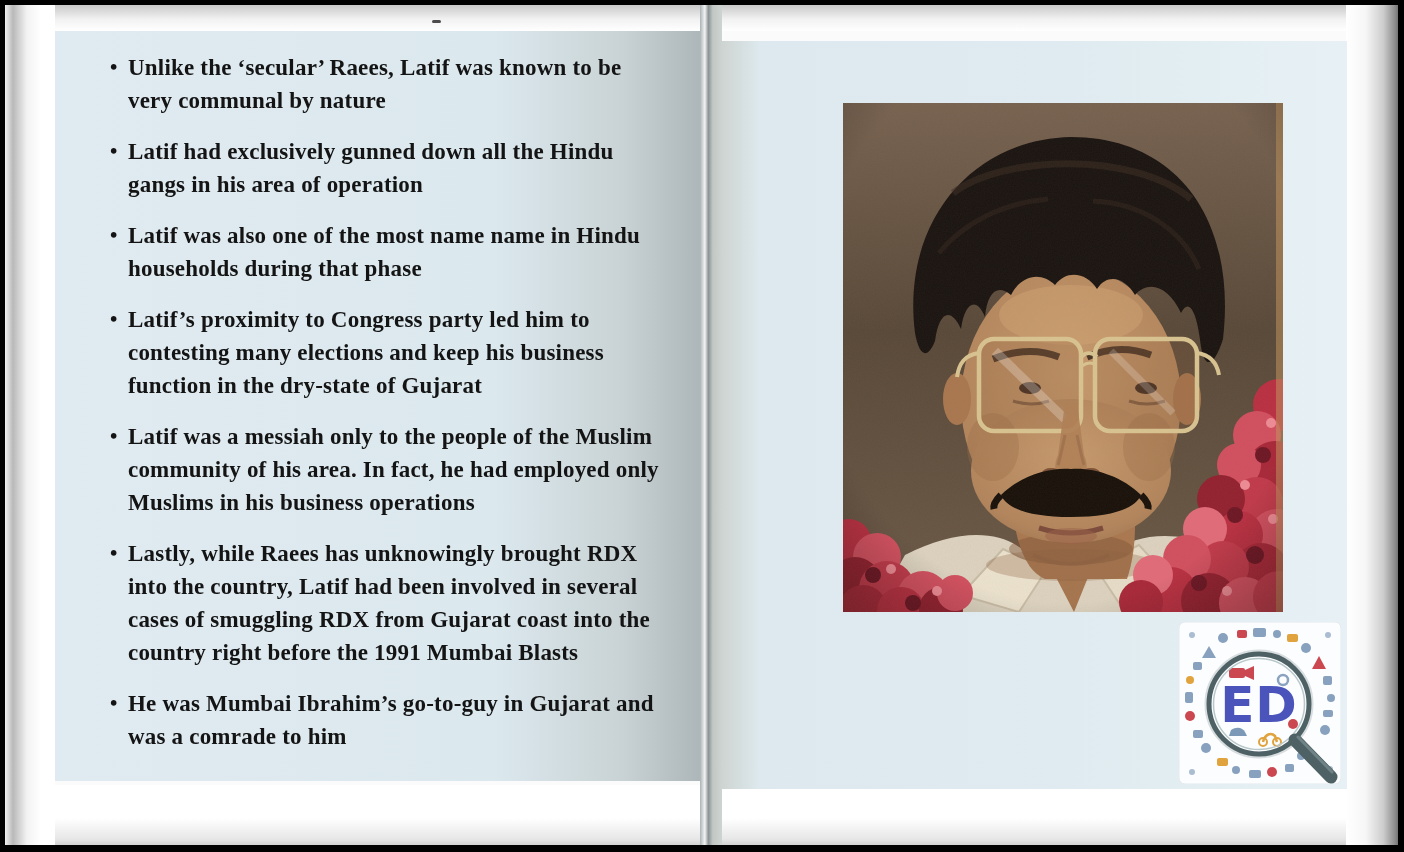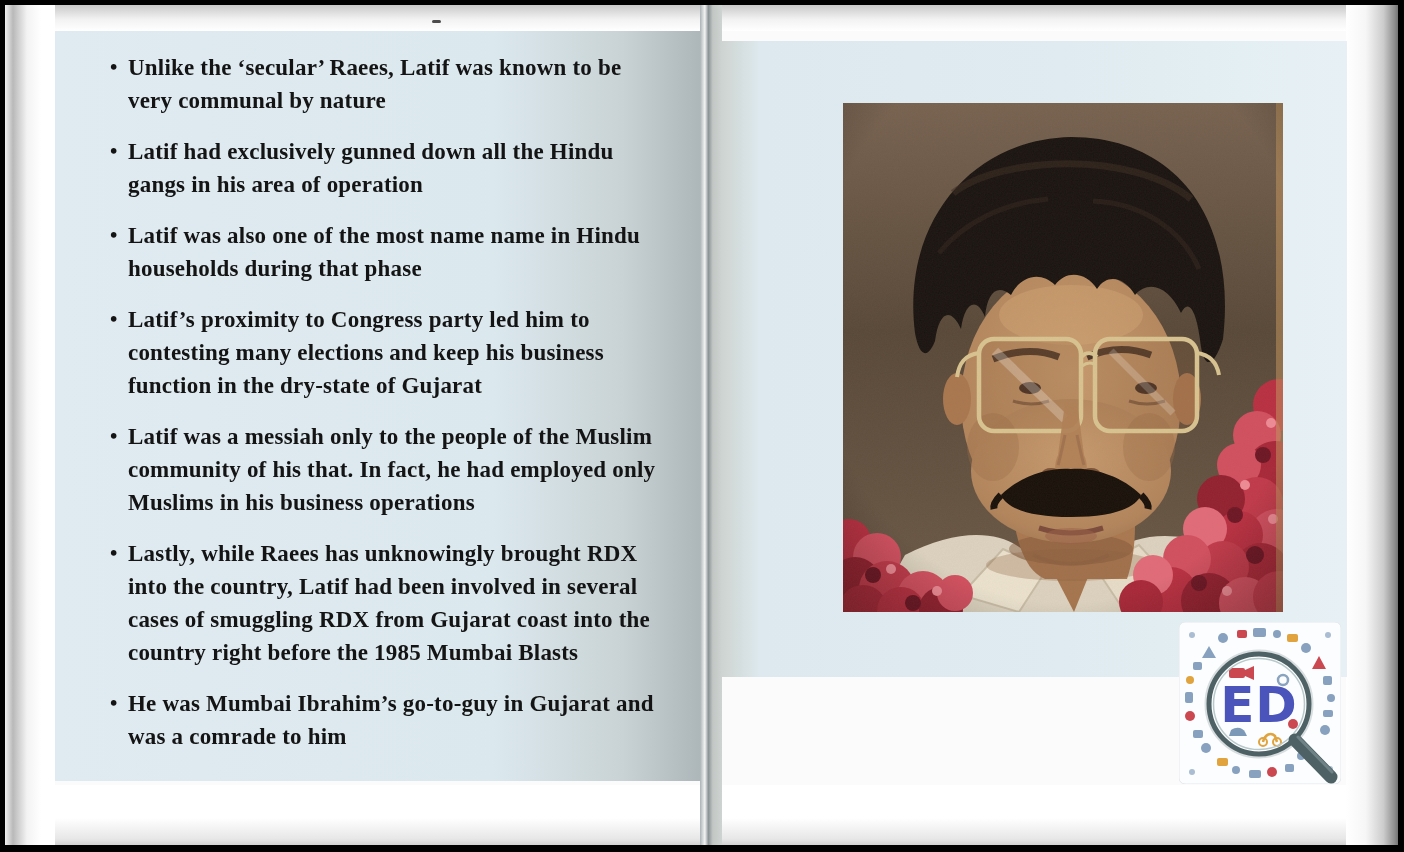--- a/index.html
+++ b/index.html
@@ -12,21 +12,21 @@
   .shade-bottom{position:absolute;left:46px;bottom:0;right:48px;height:60px;
        background:linear-gradient(#ffffff,#ffffff 55%,#e7e7e7 90%,#d2d2d2);}
   .shade-left{position:absolute;left:0;top:0;bottom:0;width:50px;
        background:linear-gradient(90deg,#f0f0f0 0%,#b9b9b9 16%,#f3f3f3 44%,#ffffff 72%);}
   .shade-right{position:absolute;right:0;top:0;bottom:0;width:52px;
        background:linear-gradient(90deg,#ffffff 0%,#f6f6f6 38%,#cccccc 72%,#8d8d8d 94%,#747474 100%);}
   .left-page{position:absolute;left:50px;top:26px;width:645px;height:750px;
        background:linear-gradient(90deg,#e0ebf1 0%,#dbe8ee 68%,#c9d3d5 88%,#adb7b9 100%);}
   .spine{position:absolute;left:695px;top:0;width:22px;height:840px;
        background:linear-gradient(90deg,#aab3b5 0%,#f3f4f3 22%,#8b9396 38%,#c2c7c4 58%,#ced4d1 100%);}
-  .right-page{position:absolute;left:717px;top:36px;width:625px;height:636px;
+  .right-page{position:absolute;left:717px;top:36px;width:625px;height:748px;
        background:linear-gradient(90deg,#ced4d1 0%,#dde9ee 6%,#dfebf0 55%,#e7f1f5 100%);}
   .bullets{position:absolute;left:53px;top:20px;width:640px;margin:0;padding:0;list-style:none;}
   .bullets li{position:relative;padding-left:20px;margin:0 0 18px 0;
        font-weight:700;font-size:23px;line-height:33px;color:#141414;}
   .marker{position:absolute;left:2px;top:0;font-size:21px;line-height:33px;color:#141414;}
   .btext{display:block;white-space:pre-line;letter-spacing:.2px;font-family:Liberation Serif, serif;}
   .photo{position:absolute;left:121px;top:62px;width:440px;height:509px;}
   .logo-box{position:absolute;left:457px;top:581px;width:162px;height:162px;}
   .stray-mark{position:absolute;left:427px;top:15px;width:9px;height:3px;
        background:#4c4c4c;border-radius:2px;}
@@ -60,29 +60,29 @@
           </li>
         <li>
           <span class="marker">•</span>
           <span class="btext">Latif’s proximity to Congress party led him to
 contesting many elections and keep his business
 function in the dry-state of Gujarat</span>
           </li>
         <li>
           <span class="marker">•</span>
           <span class="btext">Latif was a messiah only to the people of the Muslim
-community of his that. In fact, he had employed only
+community of his area. In fact, he had employed only
 Muslims in his business operations</span>
           </li>
         <li>
           <span class="marker">•</span>
           <span class="btext">Lastly, while Raees has unknowingly brought RDX
 into the country, Latif had been involved in several
 cases of smuggling RDX from Gujarat coast into the
-country right before the 1985 Mumbai Blasts</span>
+country right before the 1991 Mumbai Blasts</span>
           </li>
         <li>
           <span class="marker">•</span>
           <span class="btext">He was Mumbai Ibrahim’s go-to-guy in Gujarat and
 was a comrade to him</span>
           </li>
       </ul>
     </div>
 
     <div class="spine"></div>

